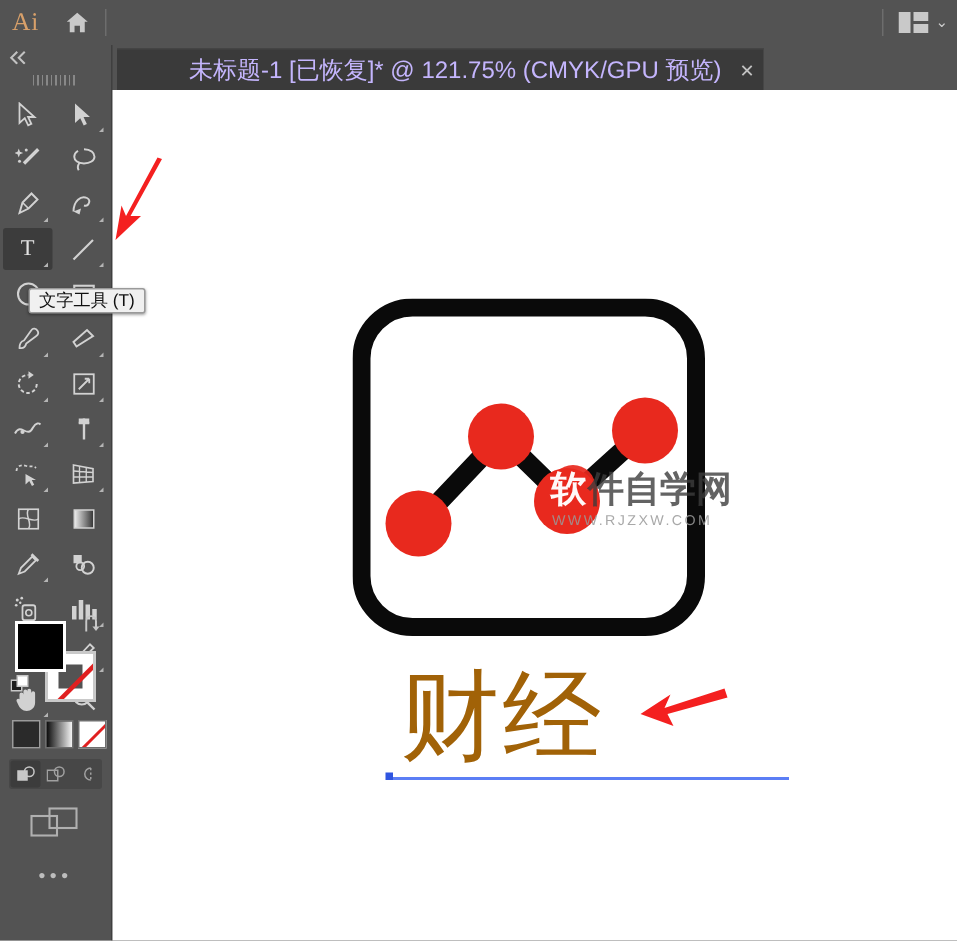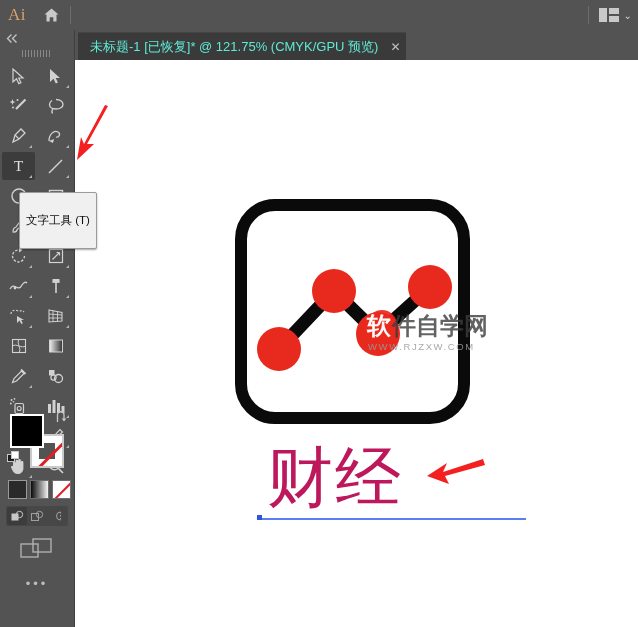--- a/index.html
+++ b/index.html
@@ -35,21 +35,21 @@
   
   .tabbar{
     position:absolute;left:74px;top:30px;width:564px;height:30px;
     background:#535353;
   }
   .doc-tab{
     position:absolute;left:4px;top:2px;height:28px;
     background:#3a3a3a;display:flex;align-items:center;
     padding:0 6px 0 12px;border-top:1px solid #444;
   }
-  .doc-tab-title{color:#5eead4;font-size:13px;white-space:nowrap;}
+  .doc-tab-title{color:#c4b5fd;font-size:16px;white-space:nowrap;margin-left:36px;}
   .tab-close{color:#c2c2c2;font-size:12px;margin-left:12px;cursor:default;}
 
   
   .toolbar{
     position:absolute;left:0;top:30px;width:74px;height:597px;
     background:#535353;border-right:1px solid #3f3f3f;
   }
   .tb-collapse{height:16px;display:flex;align-items:center;padding-left:6px;}
   .tb-grip{height:14px;display:flex;align-items:center;justify-content:center;}
   .grip-dots{width:30px;height:7px;
@@ -65,21 +65,21 @@
     position:absolute;right:3px;bottom:2px;width:0;height:0;
     border-left:3px solid transparent;border-bottom:3px solid #b4b4b4;
   }
   .tool svg{display:block;}
   .tool .tchar{color:#e2e2e2;font-size:15px;font-family:"Liberation Serif","DejaVu Serif",serif;}
 
   
   .tooltip{
     position:absolute;left:19px;top:162px;
     background:#f0f0f0;border:1px solid #9a9a9a;border-radius:2px;
-    padding:20px 6px;font-size:11.5px;color:#101010;white-space:nowrap;
+    padding:0 6px;font-size:11.5px;color:#101010;white-space:nowrap;
     box-shadow:0 1px 2px rgba(0,0,0,.35);z-index:30;
   }
 
   
   .color-area{position:absolute;left:0;top:378px;width:74px;}
   .swatch-wrap{position:relative;width:74px;height:68px;}
   .fill-sw{
     position:absolute;left:10px;top:6px;width:34px;height:34px;
     background:#000;border:2px solid #fff;box-sizing:border-box;
   }
@@ -118,21 +118,21 @@
   }
 
   .artwork{position:absolute;left:160px;top:139px;width:235px;height:225px;}
   .watermark{
     position:absolute;left:290px;top:250px;width:150px;height:46px;
     pointer-events:none;
   }
 
   .text-obj{position:absolute;left:192px;top:385px;}
   .text-glyphs{
-    font-size:66px;line-height:1;color:#be185d;letter-spacing:2px;white-space:nowrap;
+    font-size:66px;line-height:1;color:#a16207;letter-spacing:2px;white-space:nowrap;
     font-family:"DejaVu Sans","Liberation Sans",sans-serif;font-weight:500;
   }
   .baseline{
     position:absolute;left:-8px;top:73px;width:267px;height:1.5px;background:#5b7ef5;
   }
   .baseline-anchor{
     position:absolute;left:-10px;top:70px;width:5px;height:5px;background:#2f55e0;
   }
 
   .arrow-svg{position:absolute;pointer-events:none;}

